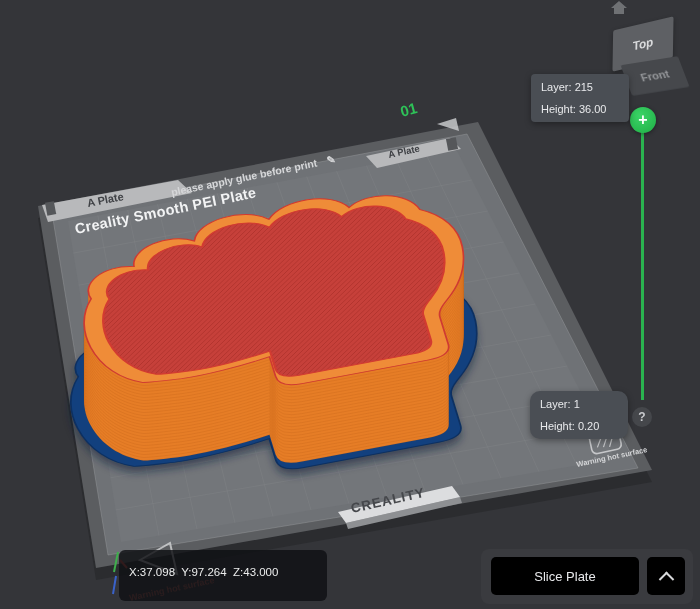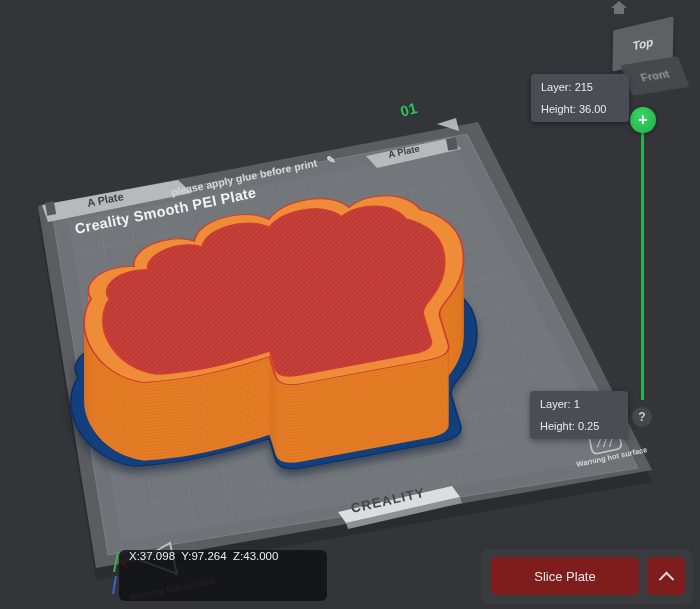--- a/index.html
+++ b/index.html
@@ -29,28 +29,28 @@
     cursor:pointer;
   }
   .help-btn{
     width:20px;height:20px;border-radius:50%;background:#45474b;
     color:#c9cbce;font-size:12px;font-weight:bold;
     display:flex;align-items:center;justify-content:center;cursor:pointer;
   }
   
   .coords-tip{
     width:208px;height:51px;background:rgba(15,16,19,.82);border-radius:6px;
-    color:#eceded;font-size:11.5px;padding:0 10px;
+    color:#eceded;font-size:11.5px;padding:16px 10px;
     display:flex;flex-direction:column;justify-content:space-between;
     white-space:pre;
   }
   
   .slice-panel{width:212px;height:55px;background:#3a3b3f;border-radius:8px;}
   .btn{
-    background:#7f1d1d;border-radius:5px;color:#e8e9eb;
+    background:#000000;border-radius:5px;color:#e8e9eb;
     display:flex;align-items:center;justify-content:center;
     font-size:13px;cursor:pointer;
   }
   .chev{
     width:9px;height:9px;border-left:2px solid #d8d9db;border-top:2px solid #d8d9db;
     transform:rotate(45deg) translate(2px,2px);
   }
   
   .cube-face{
     position:absolute;display:flex;align-items:center;justify-content:center;
@@ -255,23 +255,23 @@
 </div>
 <div class="overlay help-btn" style="left:632px;top:407px;">
   <span>?</span>
 </div>
 
 <div class="overlay layer-tip" style="left:531px;top:74px;">
   <span>Layer: 215</span>
   <span>Height: 36.00</span>
 </div>
 
-<div class="overlay layer-tip" style="left:530px;top:391px;">
+<div class="overlay layer-tip" style="left:530px;top:391px;border-radius:10px;">
   <span>Layer: 1</span>
-  <span>Height: 0.25</span>
+  <span>Height: 0.20</span>
 </div>
 
 <div class="overlay coords-tip" style="left:119px;top:550px;">
   <span>X:37.098  Y:97.264  Z:43.000</span>
 </div>
 
 <div class="overlay slice-panel" style="left:481px;top:549px;"></div>
 <div class="overlay btn" style="left:491px;top:557px;width:148px;height:38px;">
   <span>Slice Plate</span>
 </div>

